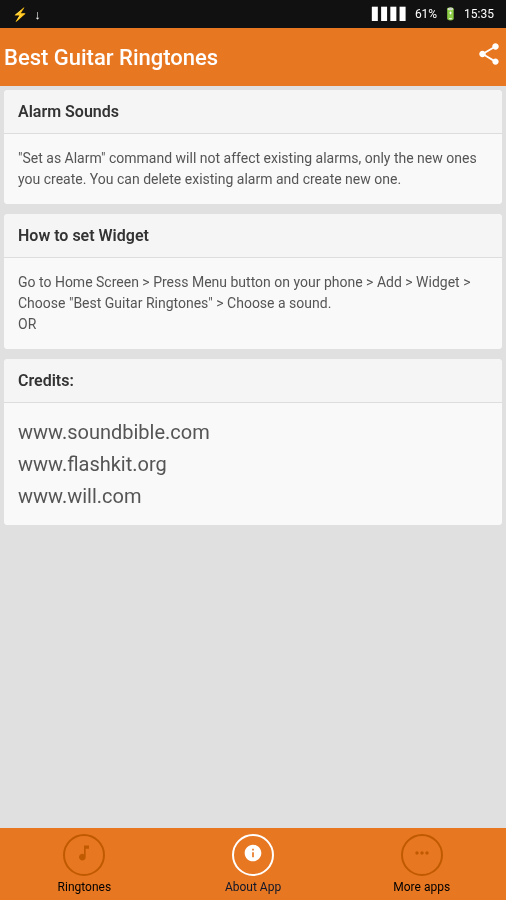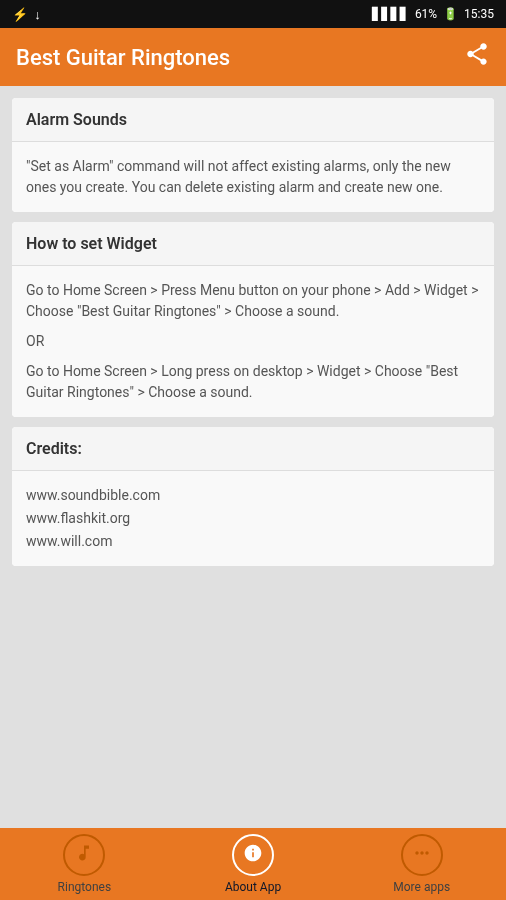--- a/index.html
+++ b/index.html
@@ -40,38 +40,38 @@
       font-size: 12px;
     }
 
     
     .app-header {
       background: #e87722;
       height: 58px;
       display: flex;
       align-items: center;
       justify-content: space-between;
-      padding: 0 16px;
+      padding: 0 4px;
     }
     .app-title {
       color: #fff;
       font-size: 22px;
       font-weight: 500;
     }
     .share-icon {
       color: #fff;
       font-size: 24px;
     }
 
     
     .content {
       background: #e0e0e0;
       height: calc(900px - 28px - 58px - 72px);
       overflow-y: auto;
-      padding: 12px;
+      padding: 4px;
       display: flex;
       flex-direction: column;
       gap: 10px;
     }
 
     .section {
       background: #fff;
       border-radius: 4px;
       overflow: hidden;
     }
@@ -84,31 +84,31 @@
       border-bottom: 1px solid #ddd;
     }
     .section-body {
       padding: 14px;
       font-size: 14px;
       color: #555;
       line-height: 1.5;
       background: #f9f9f9;
     }
     .section-body .or-text {
-      margin: 9px 0;
+      margin: 0 0;
       color: #555;
     }
 
     .credits-list {
       display: flex;
       flex-direction: column;
       gap: 2px;
     }
     .credit-item {
-      font-size: 14px;
+      font-size: 20px;
       color: #555;
     }
 
     
     .bottom-nav {
       position: absolute;
       bottom: 0;
       left: 0;
       width: 506px;
       height: 72px;
@@ -141,21 +141,21 @@
     }
     .nav-icon {
       font-size: 20px;
       color: #c05a00;
     }
     .nav-item.active .nav-icon {
       color: #fff;
     }
     .nav-label {
       font-size: 12px;
-      color: #404040;
+      color: #000000;
     }
     .nav-item.active .nav-label {
       color: #0f172a;
     }
   </style>
 </head>
 <body>
 
 <div class="status-bar">
   <div class="status-bar-left">
@@ -187,21 +187,20 @@
     <div class="section-body">
       <span>"Set as Alarm" command will not affect existing alarms, only the new ones you create. You can delete existing alarm and create new one.</span>
     </div>
   </div>
 
   <div class="section">
     <div class="section-header">How to set Widget</div>
     <div class="section-body">
       <span>Go to Home Screen &gt; Press Menu button on your phone &gt; Add &gt; Widget &gt; Choose "Best Guitar Ringtones" &gt; Choose a sound.</span>
       <div class="or-text">OR</div>
-      <span>Go to Home Screen &gt; Long press on desktop &gt; Widget &gt; Choose "Best Guitar Ringtones" &gt; Choose a sound.</span>
     </div>
   </div>
 
   <div class="section">
     <div class="section-header">Credits:</div>
     <div class="section-body">
       <div class="credits-list">
 
       <div class="credit-item">www.soundbible.com</div>
           <div class="credit-item">www.flashkit.org</div>

